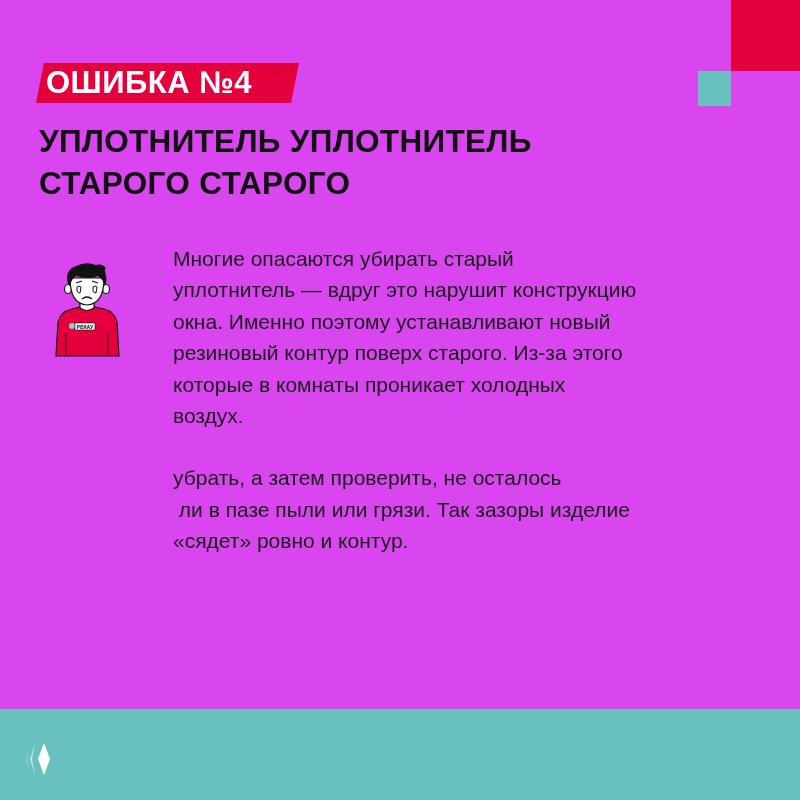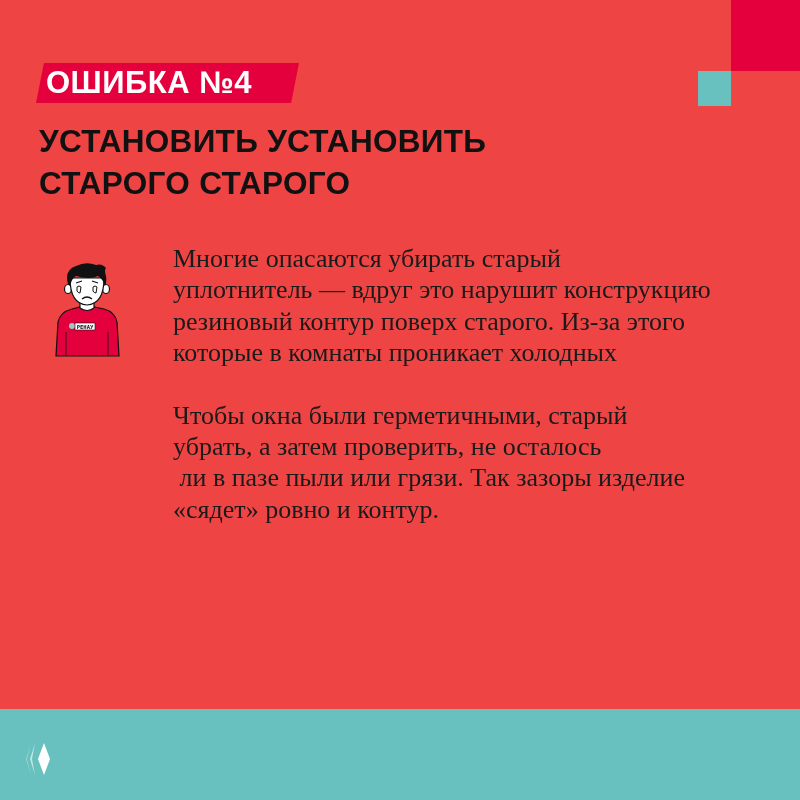--- a/index.html
+++ b/index.html
@@ -7,21 +7,21 @@
       padding: 0;
       width: 800px;
       height: 800px;
       overflow: hidden;
       background: #ffffff;
     }
     .page {
       position: relative;
       width: 800px;
       height: 800px;
-      background: #ef4444;
+      background: #d946ef;
     }
     .corner-red {
       position: absolute;
       left: 731px;
       top: 0;
       width: 69px;
       height: 71px;
       background: #e4003d;
     }
     .corner-teal {
@@ -72,22 +72,22 @@
       top: 262px;
       width: 70px;
       height: 96px;
     }
     .body-text {
       position: absolute;
       left: 173px;
       top: 243px;
       width: 620px;
       color: #1a1a1a;
-      font-family: Liberation Serif, serif;
-      font-size: 26px;
+      font-family: Liberation Sans, sans-serif;
+      font-size: 21px;
       line-height: 31.4px;
     }
     .body-text .line { display: block; white-space: pre; }
     .para2 { margin-top: 31px; }
     .footer {
       position: absolute;
       left: 0;
       top: 709px;
       width: 800px;
       height: 91px;
@@ -106,21 +106,21 @@
 
 <div class="page">
 
   <div class="corner-red"></div>
   <div class="corner-teal"></div>
 
   <div class="badge"></div>
   <div class="badge-text">ОШИБКА №4</div>
 
   <div class="title">
-    <span>УСТАНОВИТЬ УСТАНОВИТЬ</span>
+    <span>УПЛОТНИТЕЛЬ УПЛОТНИТЕЛЬ</span>
     <span>СТАРОГО СТАРОГО</span>
   </div>
 
   <svg class="avatar" viewBox="0 0 70 96">
 
     <path d="M4 94 L6 60 Q8 50 20 47 L28 45 Q35 50 42 45 L52 47 Q63 50 65 60 L67 94 Z" fill="#e4003d" stroke="#111" stroke-width="1.2"></path>
 
     <path d="M28 38 L28 46 Q35 51 42 46 L42 38 Z" fill="#fff" stroke="#111" stroke-width="1.2"></path>
 
     <ellipse cx="16" cy="27" rx="3.5" ry="4.5" fill="#fff" stroke="#111" stroke-width="1.2"></ellipse>
@@ -143,25 +143,26 @@
     <text x="33" y="67" font-size="5.5" text-anchor="middle" fill="#111" font-family="DejaVu Sans Mono, monospace" font-weight="bold">РЕНАУ</text>
 
     <path d="M14 70 L14 94" stroke="#111" stroke-width="0.8"></path>
     <path d="M56 70 L56 94" stroke="#111" stroke-width="0.8"></path>
   </svg>
 
   <div class="body-text">
     <div class="para1">
       <span class="line">Многие опасаются убирать старый</span>
       <span class="line">уплотнитель — вдруг это нарушит конструкцию</span>
+      <span class="line">окна. Именно поэтому устанавливают новый</span>
       <span class="line">резиновый контур поверх старого. Из-за этого</span>
       <span class="line">которые в комнаты проникает холодных</span>
+      <span class="line">воздух.</span>
     </div>
     <div class="para2">
-      <span class="line">Чтобы окна были герметичными, старый</span>
       <span class="line">убрать, а затем проверить, не осталось</span>
       <span class="line"> ли в пазе пыли или грязи. Так зазоры изделие</span>
       <span class="line">«сядет» ровно и контур.</span>
     </div>
   </div>
 
   <div class="footer"></div>
   <svg class="footer-logo" viewBox="0 0 32 34">
     <path d="M7 1 L2 17 L7 33 L3 17 Z" fill="#ffffff" opacity="0.35"></path>
     <path d="M11 1 L6 17 L11 33 L8 17 Z" fill="#ffffff" opacity="0.6"></path>

